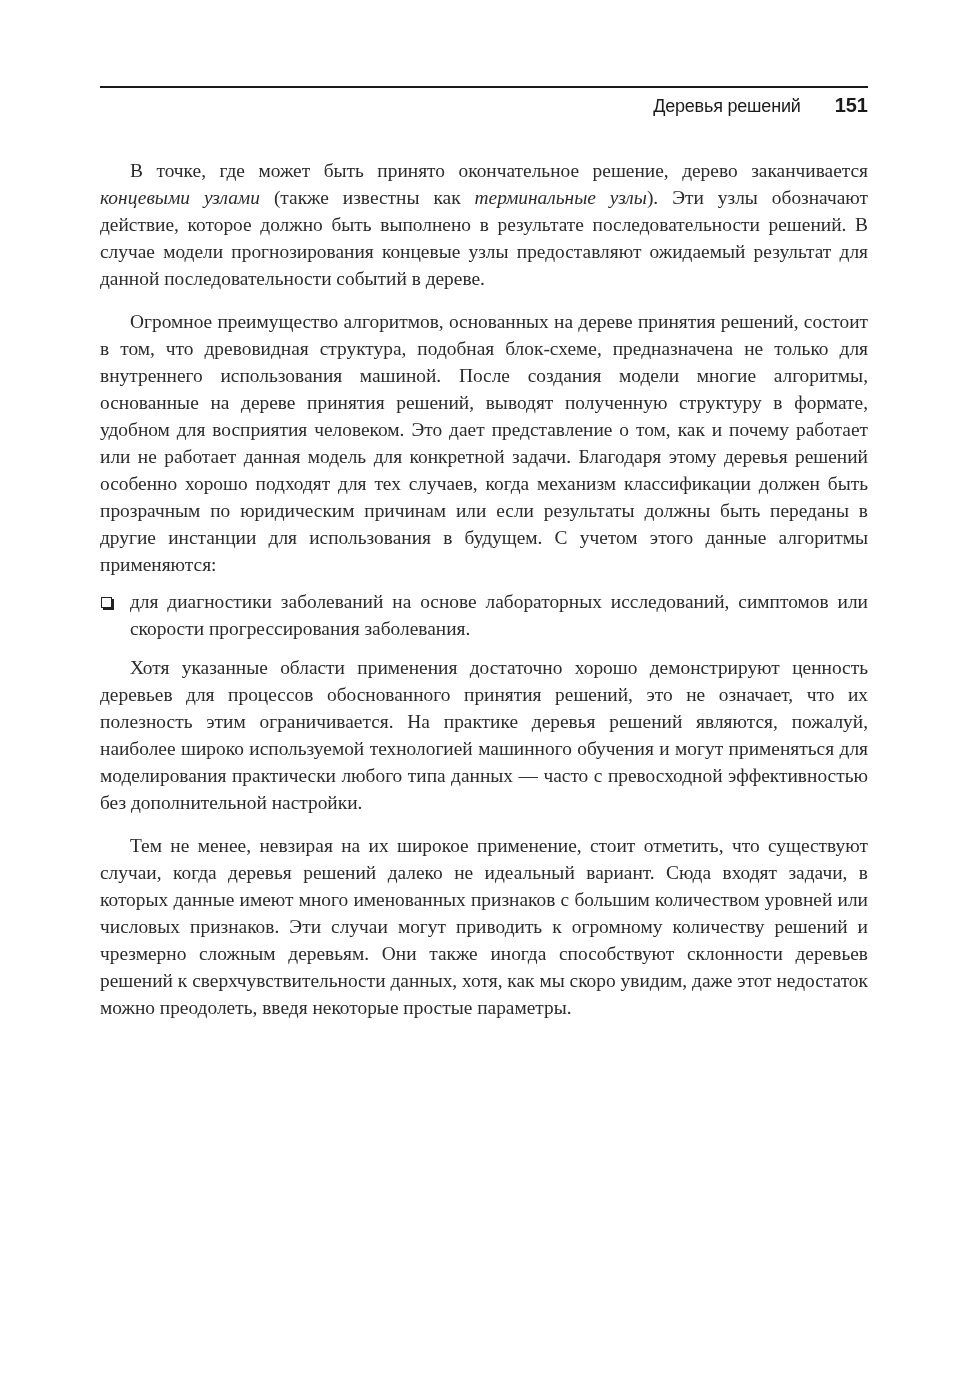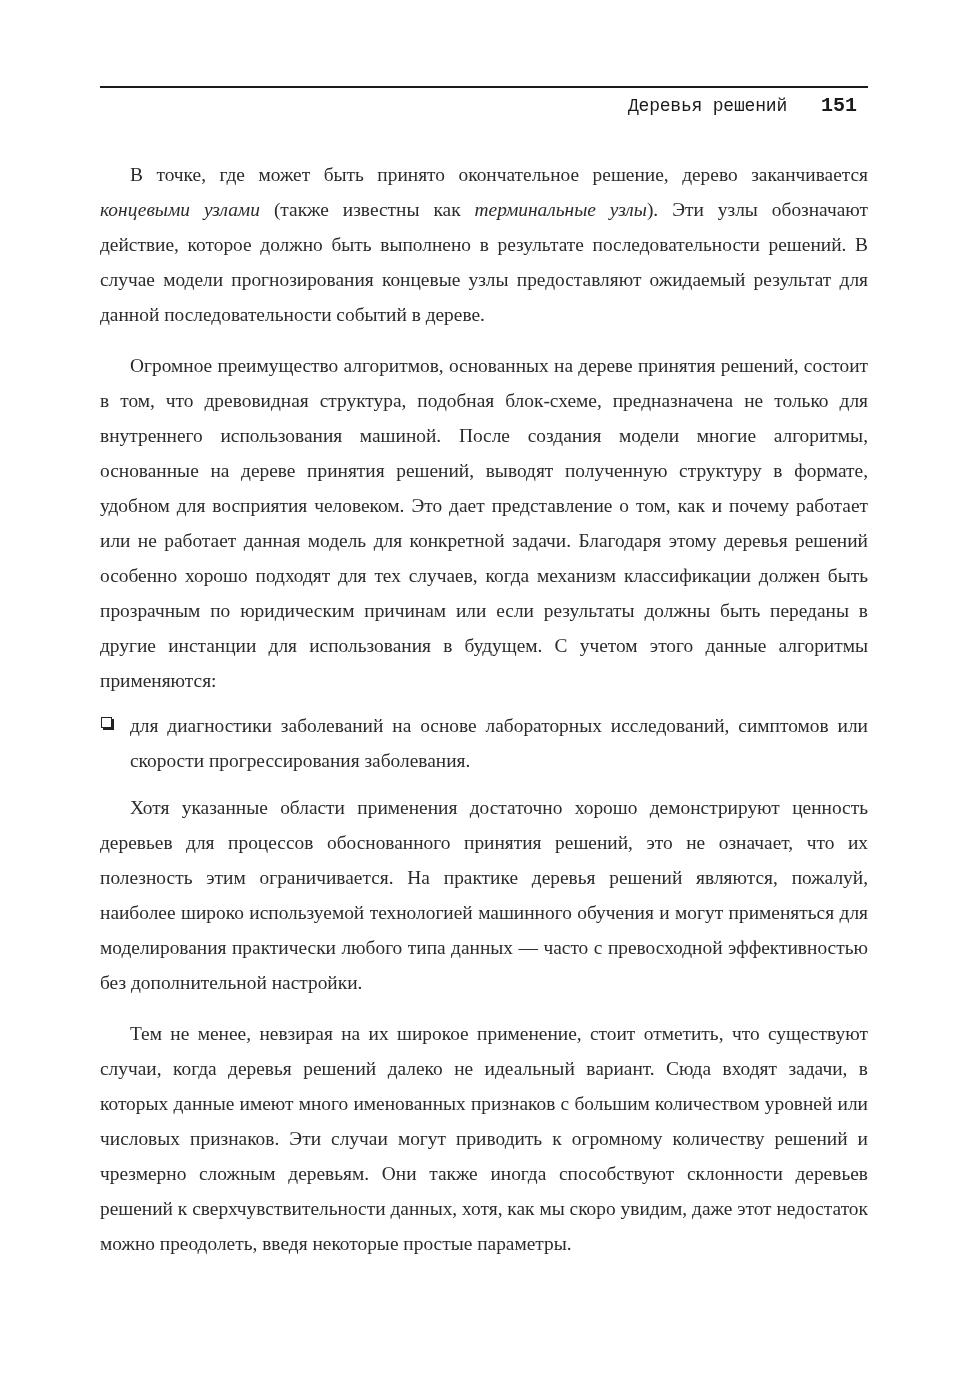--- a/index.html
+++ b/index.html
@@ -23,45 +23,45 @@
     .header-rule {
       position: absolute;
       left: 0;
       top: 86px;
       width: 768px;
       height: 2px;
       background: #1a1a1a;
     }
     .running-head {
       position: absolute;
-      right: 11px;
+      right: 0;
       top: 94px;
       height: 24px;
       display: flex;
       align-items: baseline;
-      font-family: Liberation Mono, monospace;
+      font-family: Liberation Sans, sans-serif;
       font-size: 18px;
       color: #1a1a1a;
     }
     .running-head .chapter {
       letter-spacing: -0.2px;
     }
     .running-head .page-num {
       font-weight: bold;
       margin-left: 34px;
       font-size: 20px;
     }
     .body-text {
       position: absolute;
       left: 0;
       top: 157px;
       width: 768px;
       font-family: "Liberation Serif", "DejaVu Serif", serif;
       font-size: 19.4px;
-      line-height: 35px;
+      line-height: 27px;
       color: #2b2b2b;
     }
     .para {
       margin: 0;
       text-align: justify;
       text-indent: 30px;
       hyphens: manual;
     }
     .para + .para {
       margin-top: 16px;

